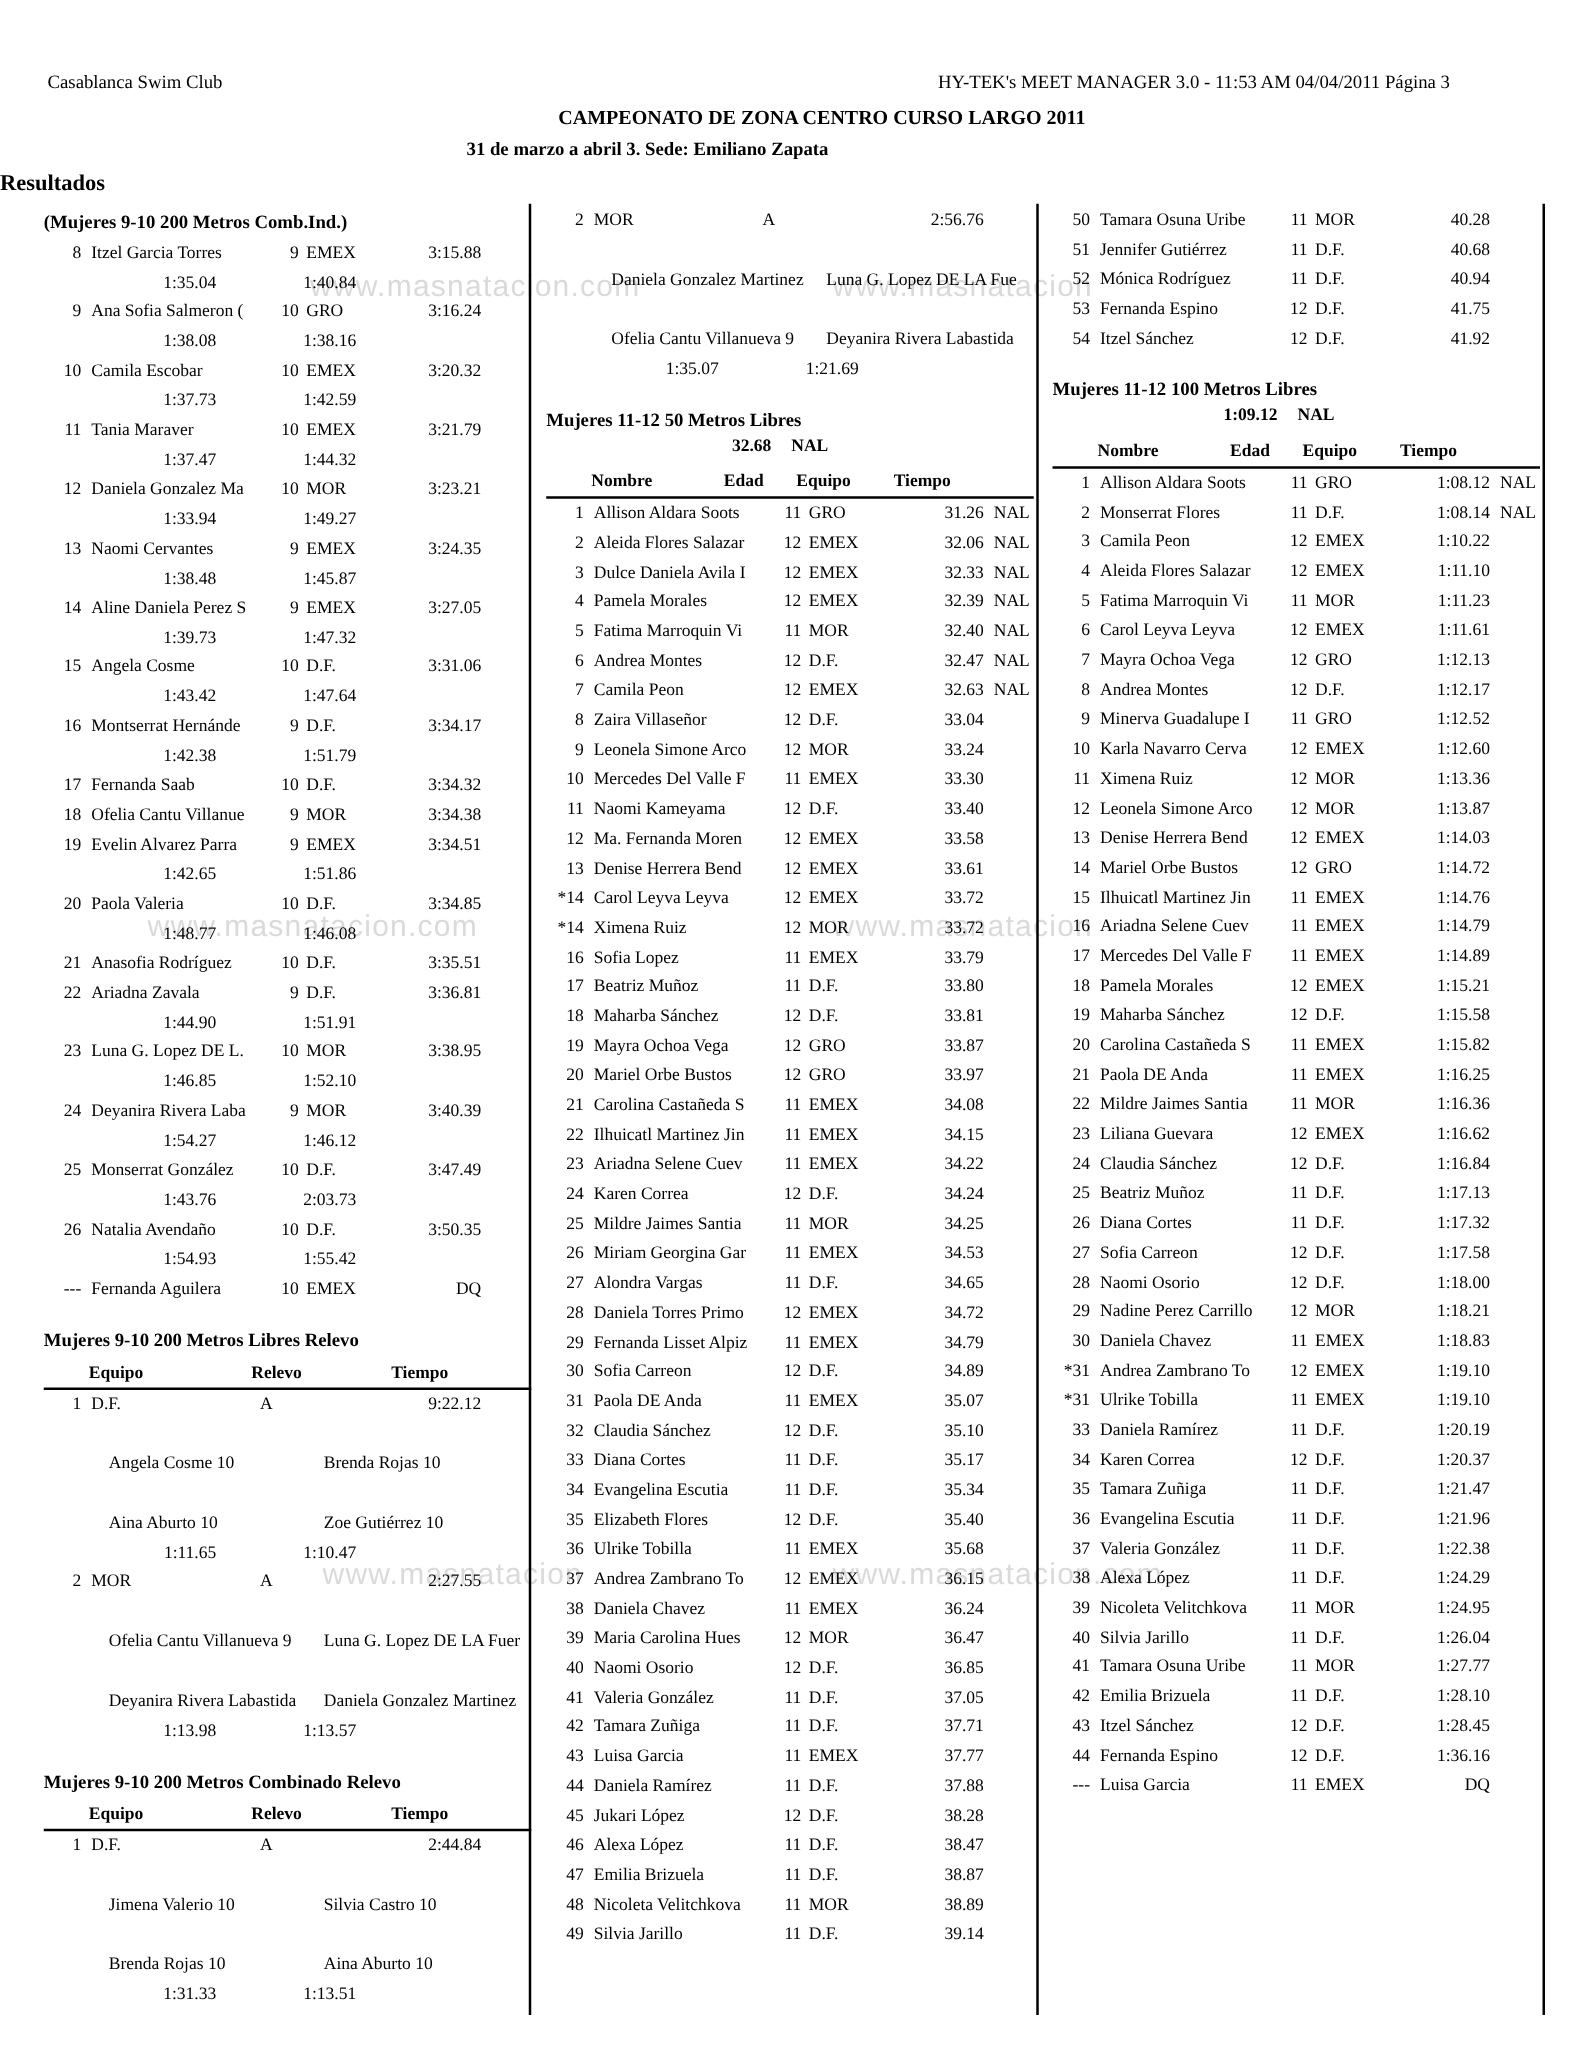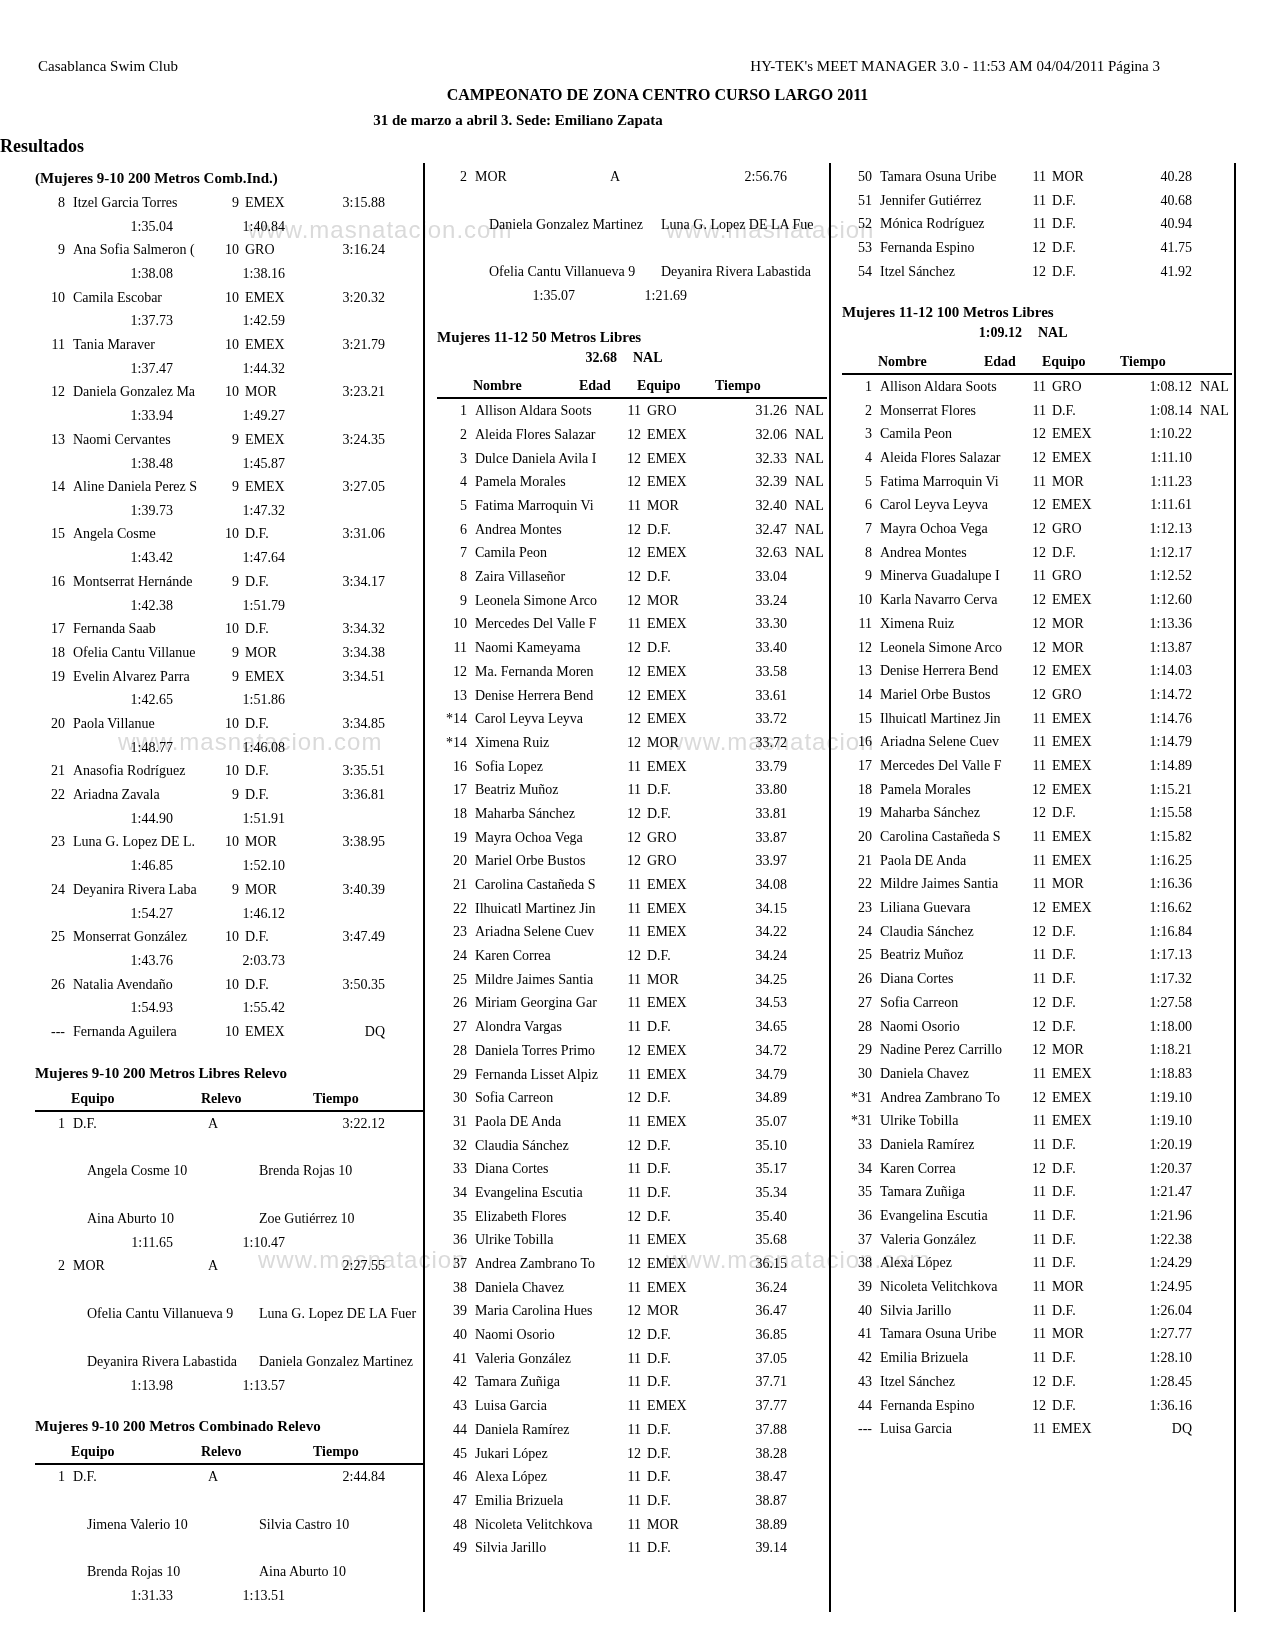--- a/index.html
+++ b/index.html
@@ -189,21 +189,21 @@
         <span class="age">9</span>
         <span></span>
         <span class="team">EMEX</span>
         <span class="time">3:34.51</span>
         <span class="flag"></span>
       </div>
       <div class="row s"><span class="s1">1:42.65</span><span class="s2">1:51.86</span></div>
       <div class="row grid r">
         <span class="place">20</span>
         <span></span>
-        <span class="name">Paola Villanue</span>
+        <span class="name">Paola Valeria</span>
         <span class="age">10</span>
         <span></span>
         <span class="team">D.F.</span>
         <span class="time">3:34.85</span>
         <span class="flag"></span>
       </div>
       <div class="row s"><span class="s1">1:48.77</span><span class="s2">1:46.08</span></div>
       <div class="row grid r">
         <span class="place">21</span>
         <span></span>
@@ -285,21 +285,21 @@
         <span style="left: 36px;">Equipo</span>
         <span style="left: 166px;">Relevo</span>
         <span style="left: 278px;">Tiempo</span>
       </div>
       <div class="row grid relay">
         <span class="place">1</span>
         <span></span>
         <span class="team">D.F.</span>
         <span class="letter">A</span>
         <span></span>
-        <span class="time">3:22.12</span>
+        <span class="time">9:22.12</span>
         <span class="flag"></span>
       </div>
       <div class="row grid rs">
         <span></span>
         <span>Angela Cosme 10</span>
         <span>Brenda Rojas 10</span>
       </div>
       <div class="row grid rs">
         <span></span>
         <span>Aina Aburto 10</span>
@@ -1201,21 +1201,21 @@
         <span class="time">1:17.32</span>
         <span class="flag"></span>
       </div>
       <div class="row grid r">
         <span class="place">27</span>
         <span></span>
         <span class="name">Sofia Carreon</span>
         <span class="age">12</span>
         <span></span>
         <span class="team">D.F.</span>
-        <span class="time">1:27.58</span>
+        <span class="time">1:17.58</span>
         <span class="flag"></span>
       </div>
       <div class="row grid r">
         <span class="place">28</span>
         <span></span>
         <span class="name">Naomi Osorio</span>
         <span class="age">12</span>
         <span></span>
         <span class="team">D.F.</span>
         <span class="time">1:18.00</span>

